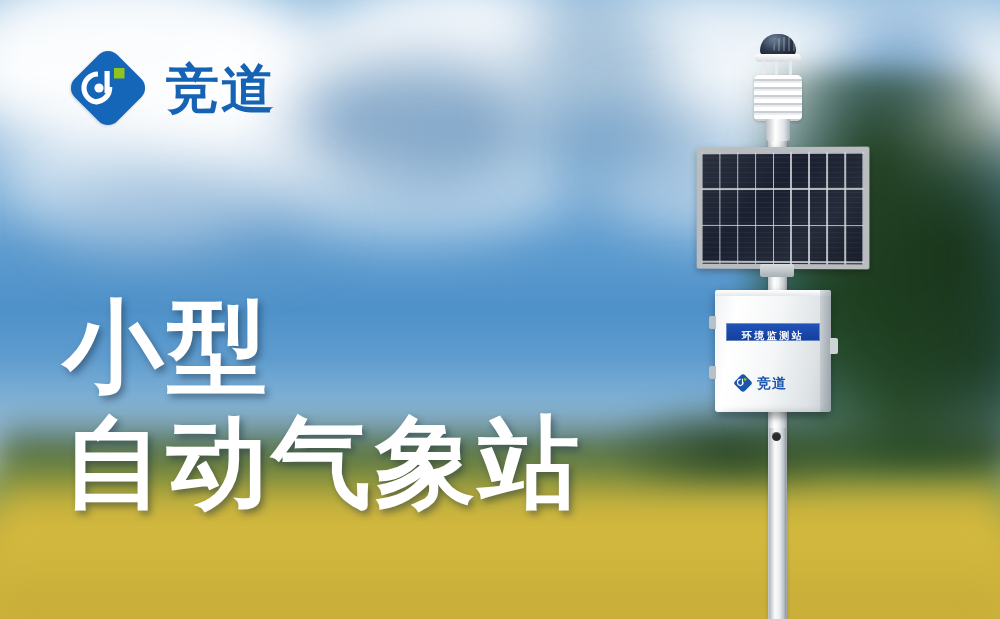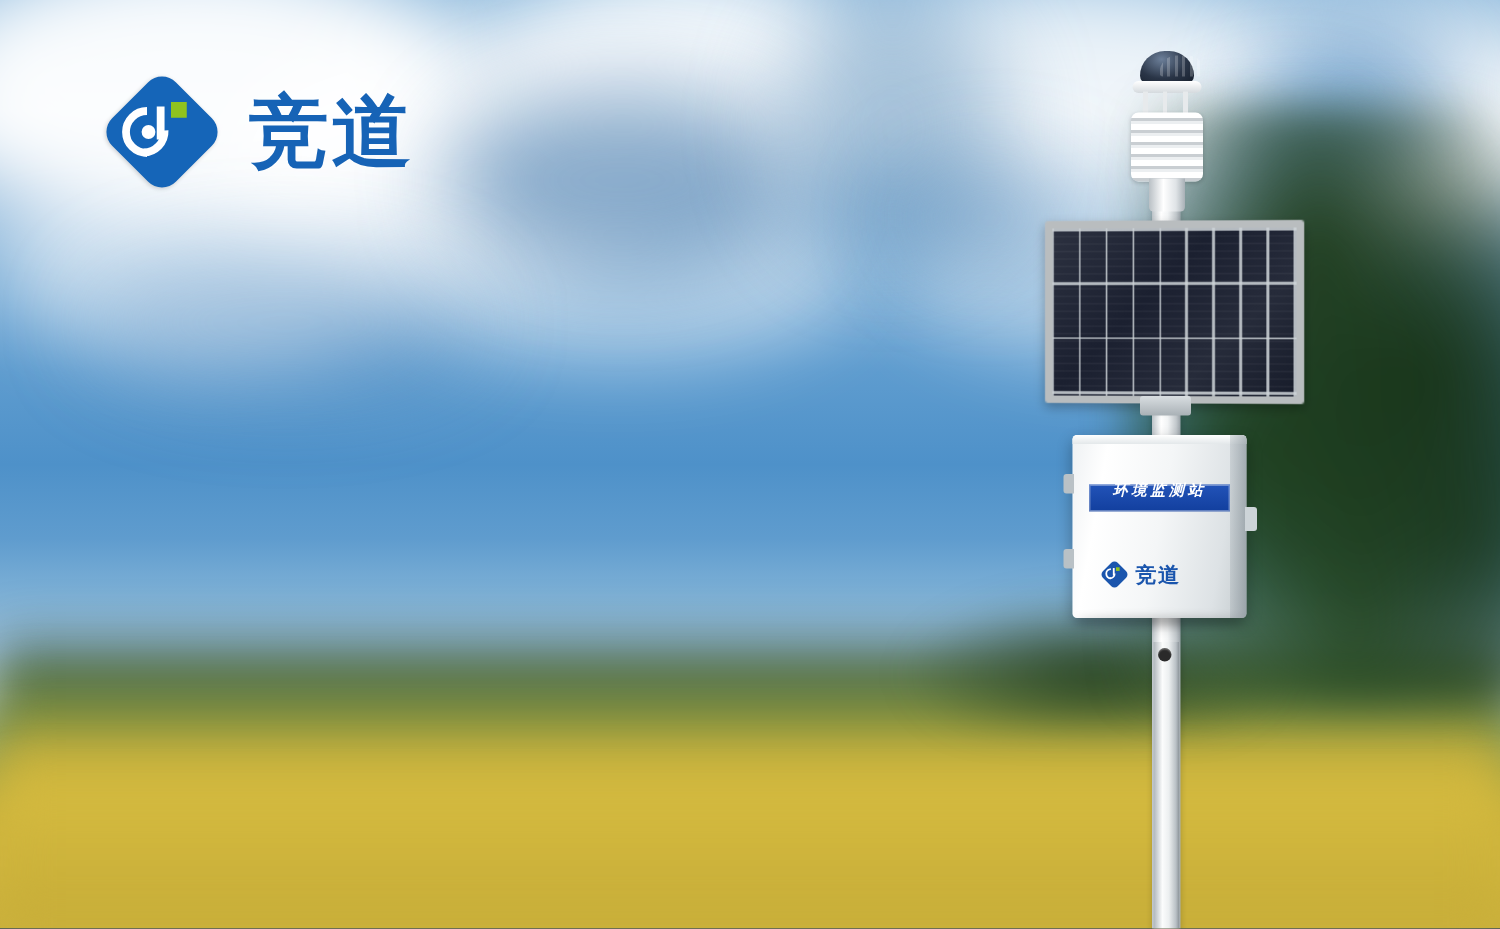--- a/index.html
+++ b/index.html
@@ -145,22 +145,22 @@
   .panel-bracket{position:absolute;left:72px;top:236px;width:34px;height:13px;
     background:linear-gradient(180deg,#d9dee1,#a9b1b6);border-radius:2px;}
 
   
   .enclosure{position:absolute;left:27px;top:262px;width:116px;height:122px;
     background:linear-gradient(100deg,#eef1f3 0%,#ffffff 18%,#f4f6f7 50%,#dde2e5 82%,#c3cacd 100%);
     border-radius:3px;box-shadow:0 4px 10px rgba(0,0,0,.3);}
   .enc-top{position:absolute;left:0;top:0;width:100%;height:6px;border-radius:3px 3px 0 0;
     background:linear-gradient(180deg,#ffffff,#e3e8ea);}
   .enc-banner{position:absolute;left:11px;top:33px;width:94px;height:18px;
-    background:linear-gradient(180deg,#2253b8,#123f9e);display:flex;align-items:flex-start;justify-content:center;
-    box-shadow:inset 0 0 0 1px rgba(255,255,255,.35);font-style:italic;}
+    background:linear-gradient(180deg,#2253b8,#123f9e);display:flex;align-items:flex-end;justify-content:center;
+    box-shadow:inset 0 0 0 1px rgba(255,255,255,.35);}
   .enc-banner span{color:#fff;font-size:10px;letter-spacing:2.5px;line-height:1;font-weight:bold;}
   .enc-logo{position:absolute;left:18px;top:83px;display:flex;align-items:center;gap:5px;}
   .enc-logo-mark{position:relative;width:19px;height:19px;}
   .enc-logo-dia{position:absolute;left:1px;top:1px;width:14px;height:14px;background:#1a55ad;
     border-radius:3px;transform:rotate(45deg);left:50%;top:50%;margin:-7px 0 0 -7px;}
   .enc-logo-text{color:#1a55ad;font-size:14px;font-weight:bold;letter-spacing:1px;line-height:1;}
   .enc-tab-l{position:absolute;left:-6px;top:26px;width:7px;height:13px;background:#b9c1c6;border-radius:2px 0 0 2px;}
   .enc-tab-l2{position:absolute;left:-6px;top:76px;width:7px;height:13px;background:#b9c1c6;border-radius:2px 0 0 2px;}
   .enc-tab-r{position:absolute;right:-7px;top:48px;width:8px;height:16px;background:#cdd4d8;border-radius:0 2px 2px 0;}
   .enc-side{position:absolute;right:0;top:0;width:11px;height:100%;
@@ -205,20 +205,24 @@
         </g>
         <circle cx="33" cy="42" r="4.6" fill="#ffffff"></circle>
         <rect x="38.5" y="25" width="5.2" height="22" fill="#ffffff"></rect>
         <path d="M43.7 41 A14 14 0 0 1 29.6 55.6" fill="none" stroke="#ffffff" stroke-width="5.2"></path>
         <rect x="48" y="22" width="10.5" height="10.5" fill="#8fc31f"></rect>
       </svg>
     </div>
     <div class="logo-text">竞道</div>
   </div>
 
+  <div class="hero">
+    <div class="hero-line hero-l1">小型</div>
+    <div class="hero-line hero-l2">自动气象站</div>
+  </div>
 
   <div class="station">
 
     <div class="mast"></div>
     <div class="mast-lower"></div>
     <div class="mast-bolt"></div>
 
     <div class="sensor">
       <div class="sensor-dome">
         <div class="sensor-dome-dots"></div>

